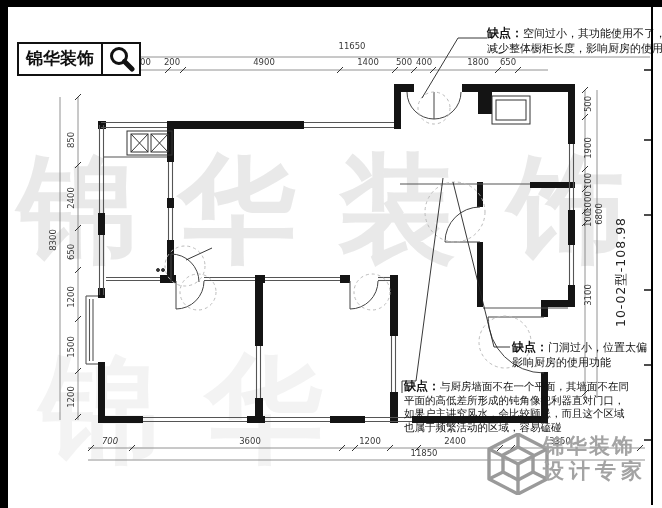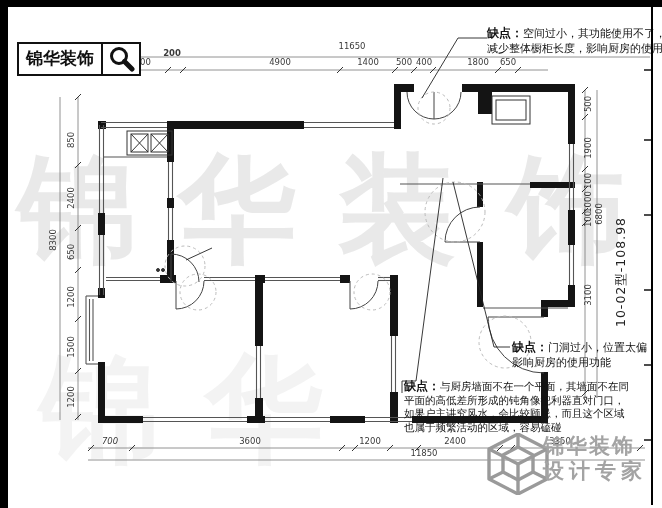--- a/index.html
+++ b/index.html
@@ -247,22 +247,22 @@
     <div class="mag">
       <svg width="28" height="28" viewBox="0 0 28 28">
         <circle cx="12" cy="11" r="7.5" stroke="#111" stroke-width="3" fill="none"></circle>
         <line x1="17.5" y1="16.5" x2="25" y2="24" stroke="#111" stroke-width="5" stroke-linecap="round"></line>
       </svg>
     </div>
   </div>
 
   <span class="dim" style="left:352px;top:46px;">11650</span>
   <span class="dim" style="left:140px;top:62px;">1400</span>
-  <span class="dim" style="left:172px;top:53px;font-weight:bold;">200</span>
-  <span class="dim" style="left:280px;top:62px;">4900</span>
+  <span class="dim" style="left:172px;top:62px;">200</span>
+  <span class="dim" style="left:264px;top:62px;">4900</span>
   <span class="dim" style="left:368px;top:62px;">1400</span>
   <span class="dim" style="left:404px;top:62px;">500</span>
   <span class="dim" style="left:424px;top:62px;">400</span>
   <span class="dim" style="left:478px;top:62px;">1800</span>
   <span class="dim" style="left:508px;top:62px;">650</span>
 
   <span class="dim" style="left:110px;top:441px;font-style:italic;">700</span>
   <span class="dim" style="left:250px;top:441px;">3600</span>
   <span class="dim" style="left:370px;top:441px;">1200</span>
   <span class="dim" style="left:455px;top:441px;">2400</span>

